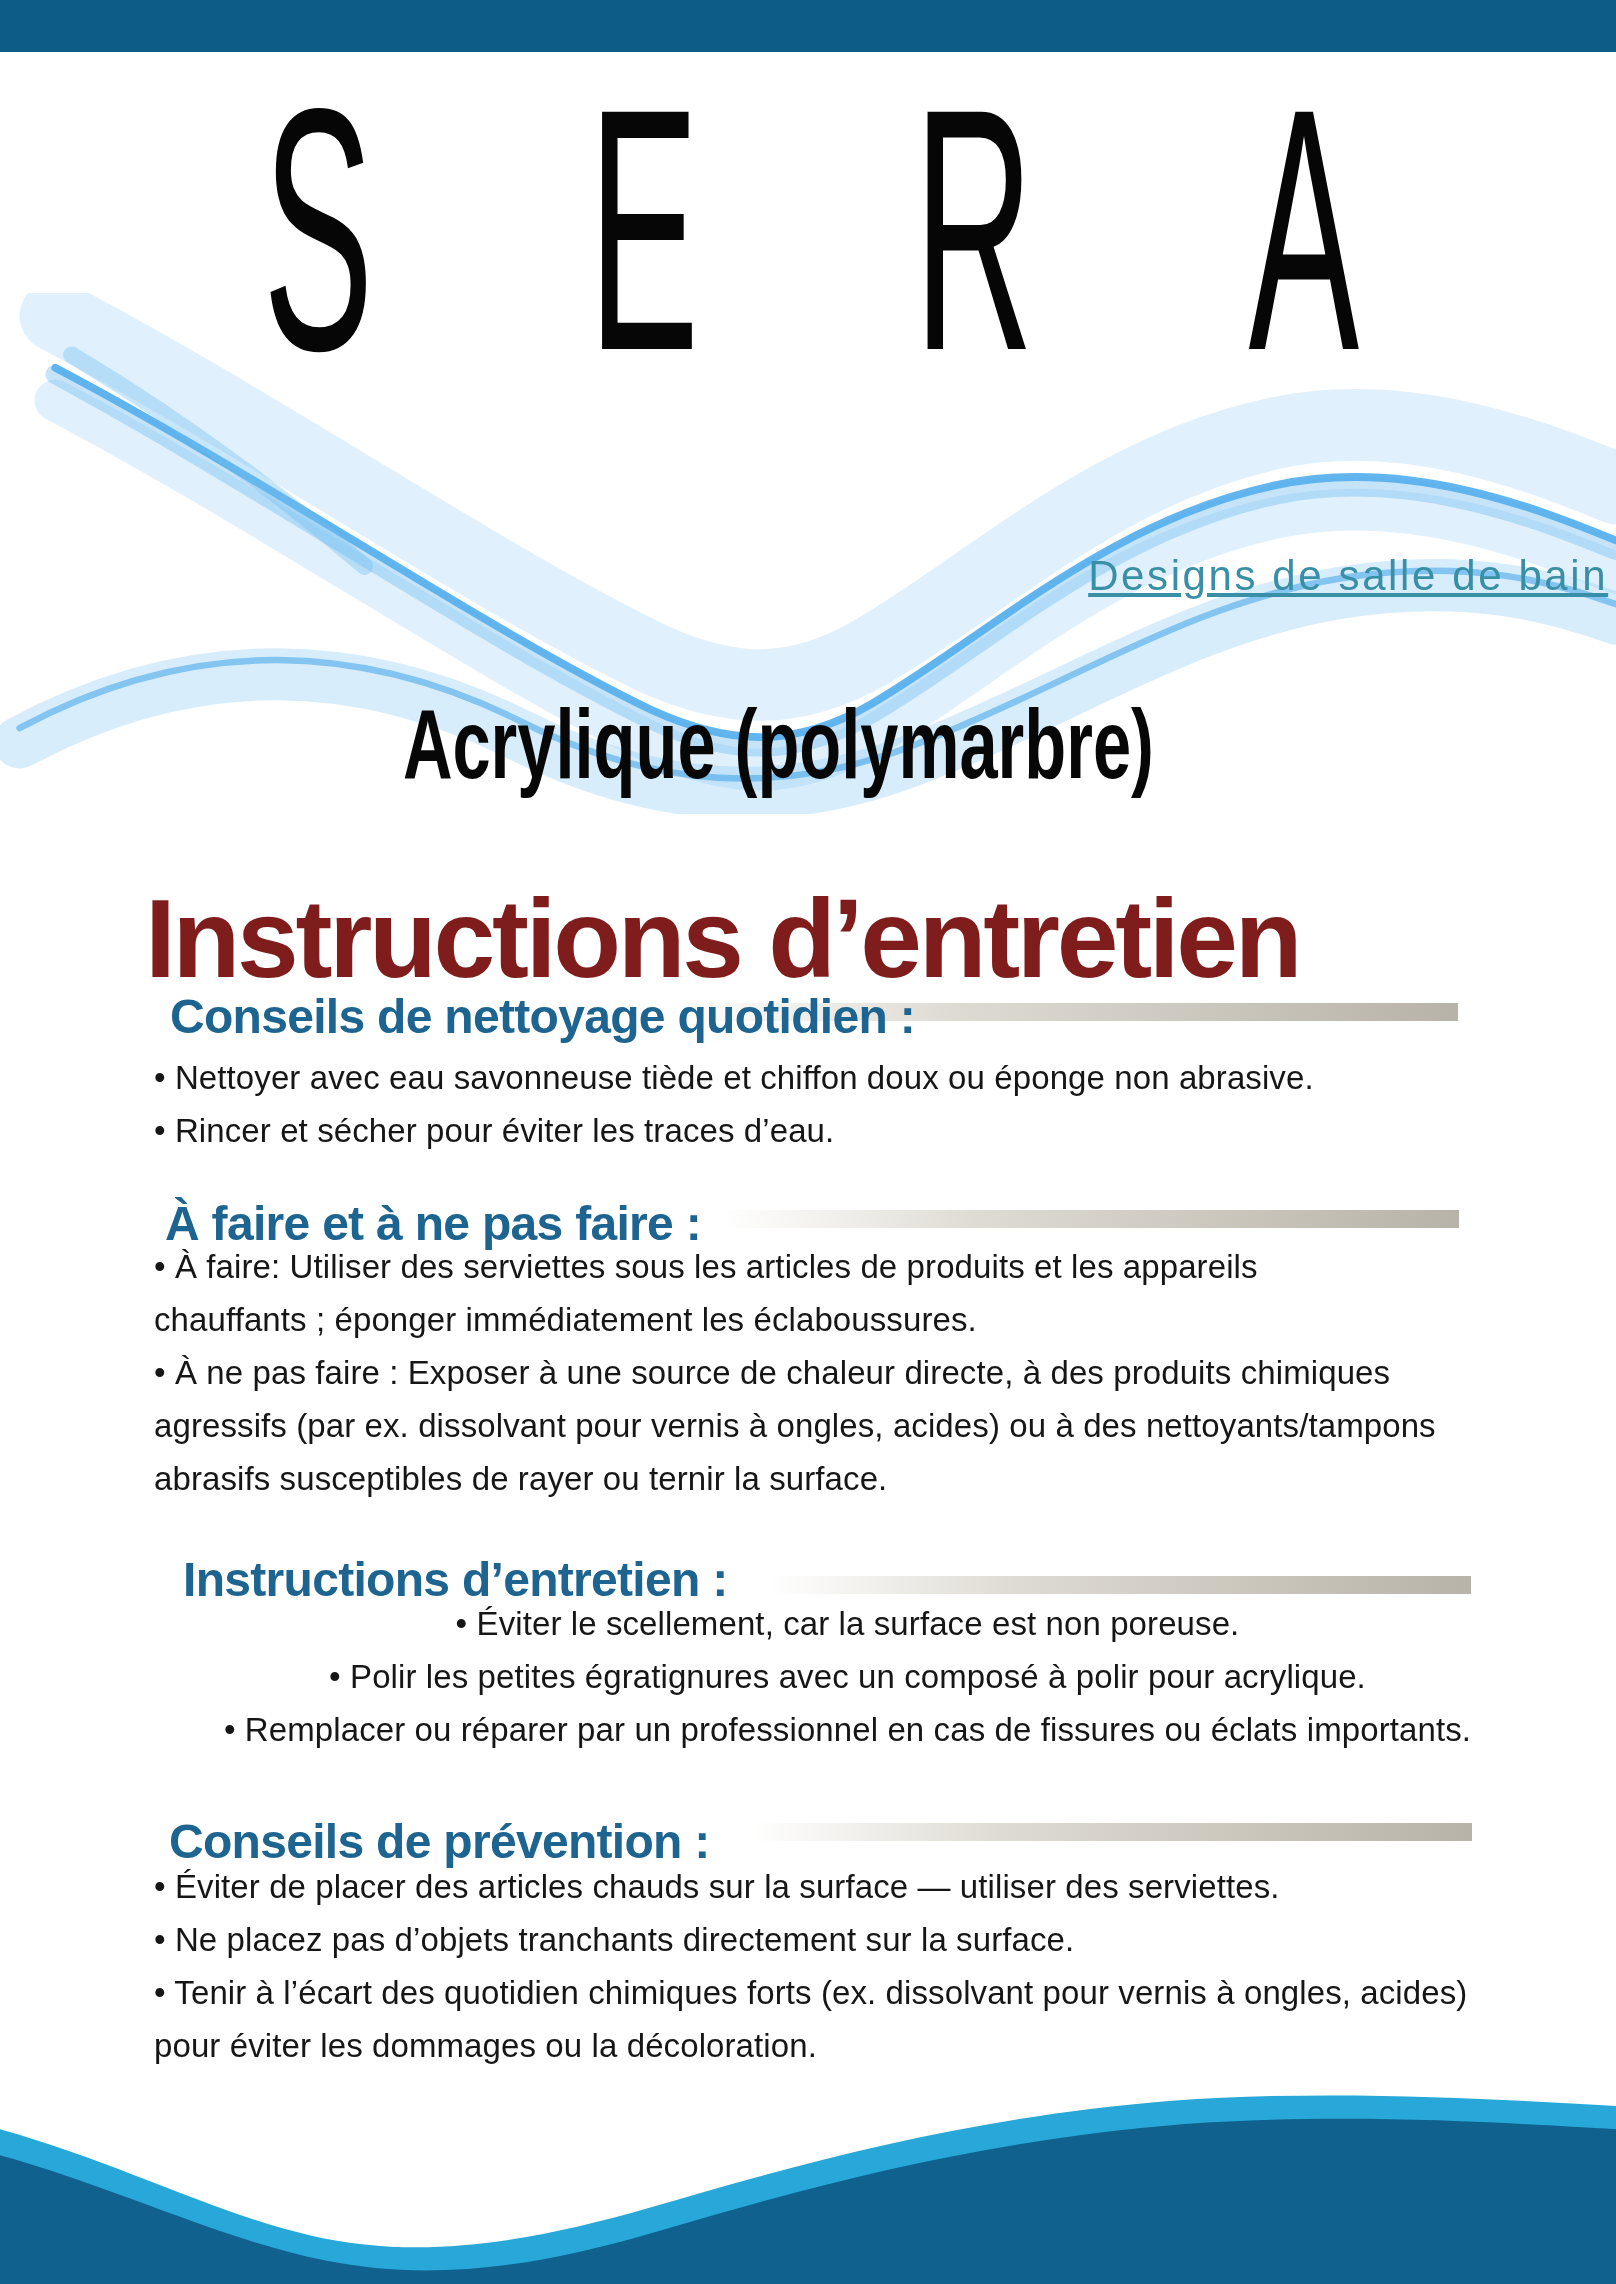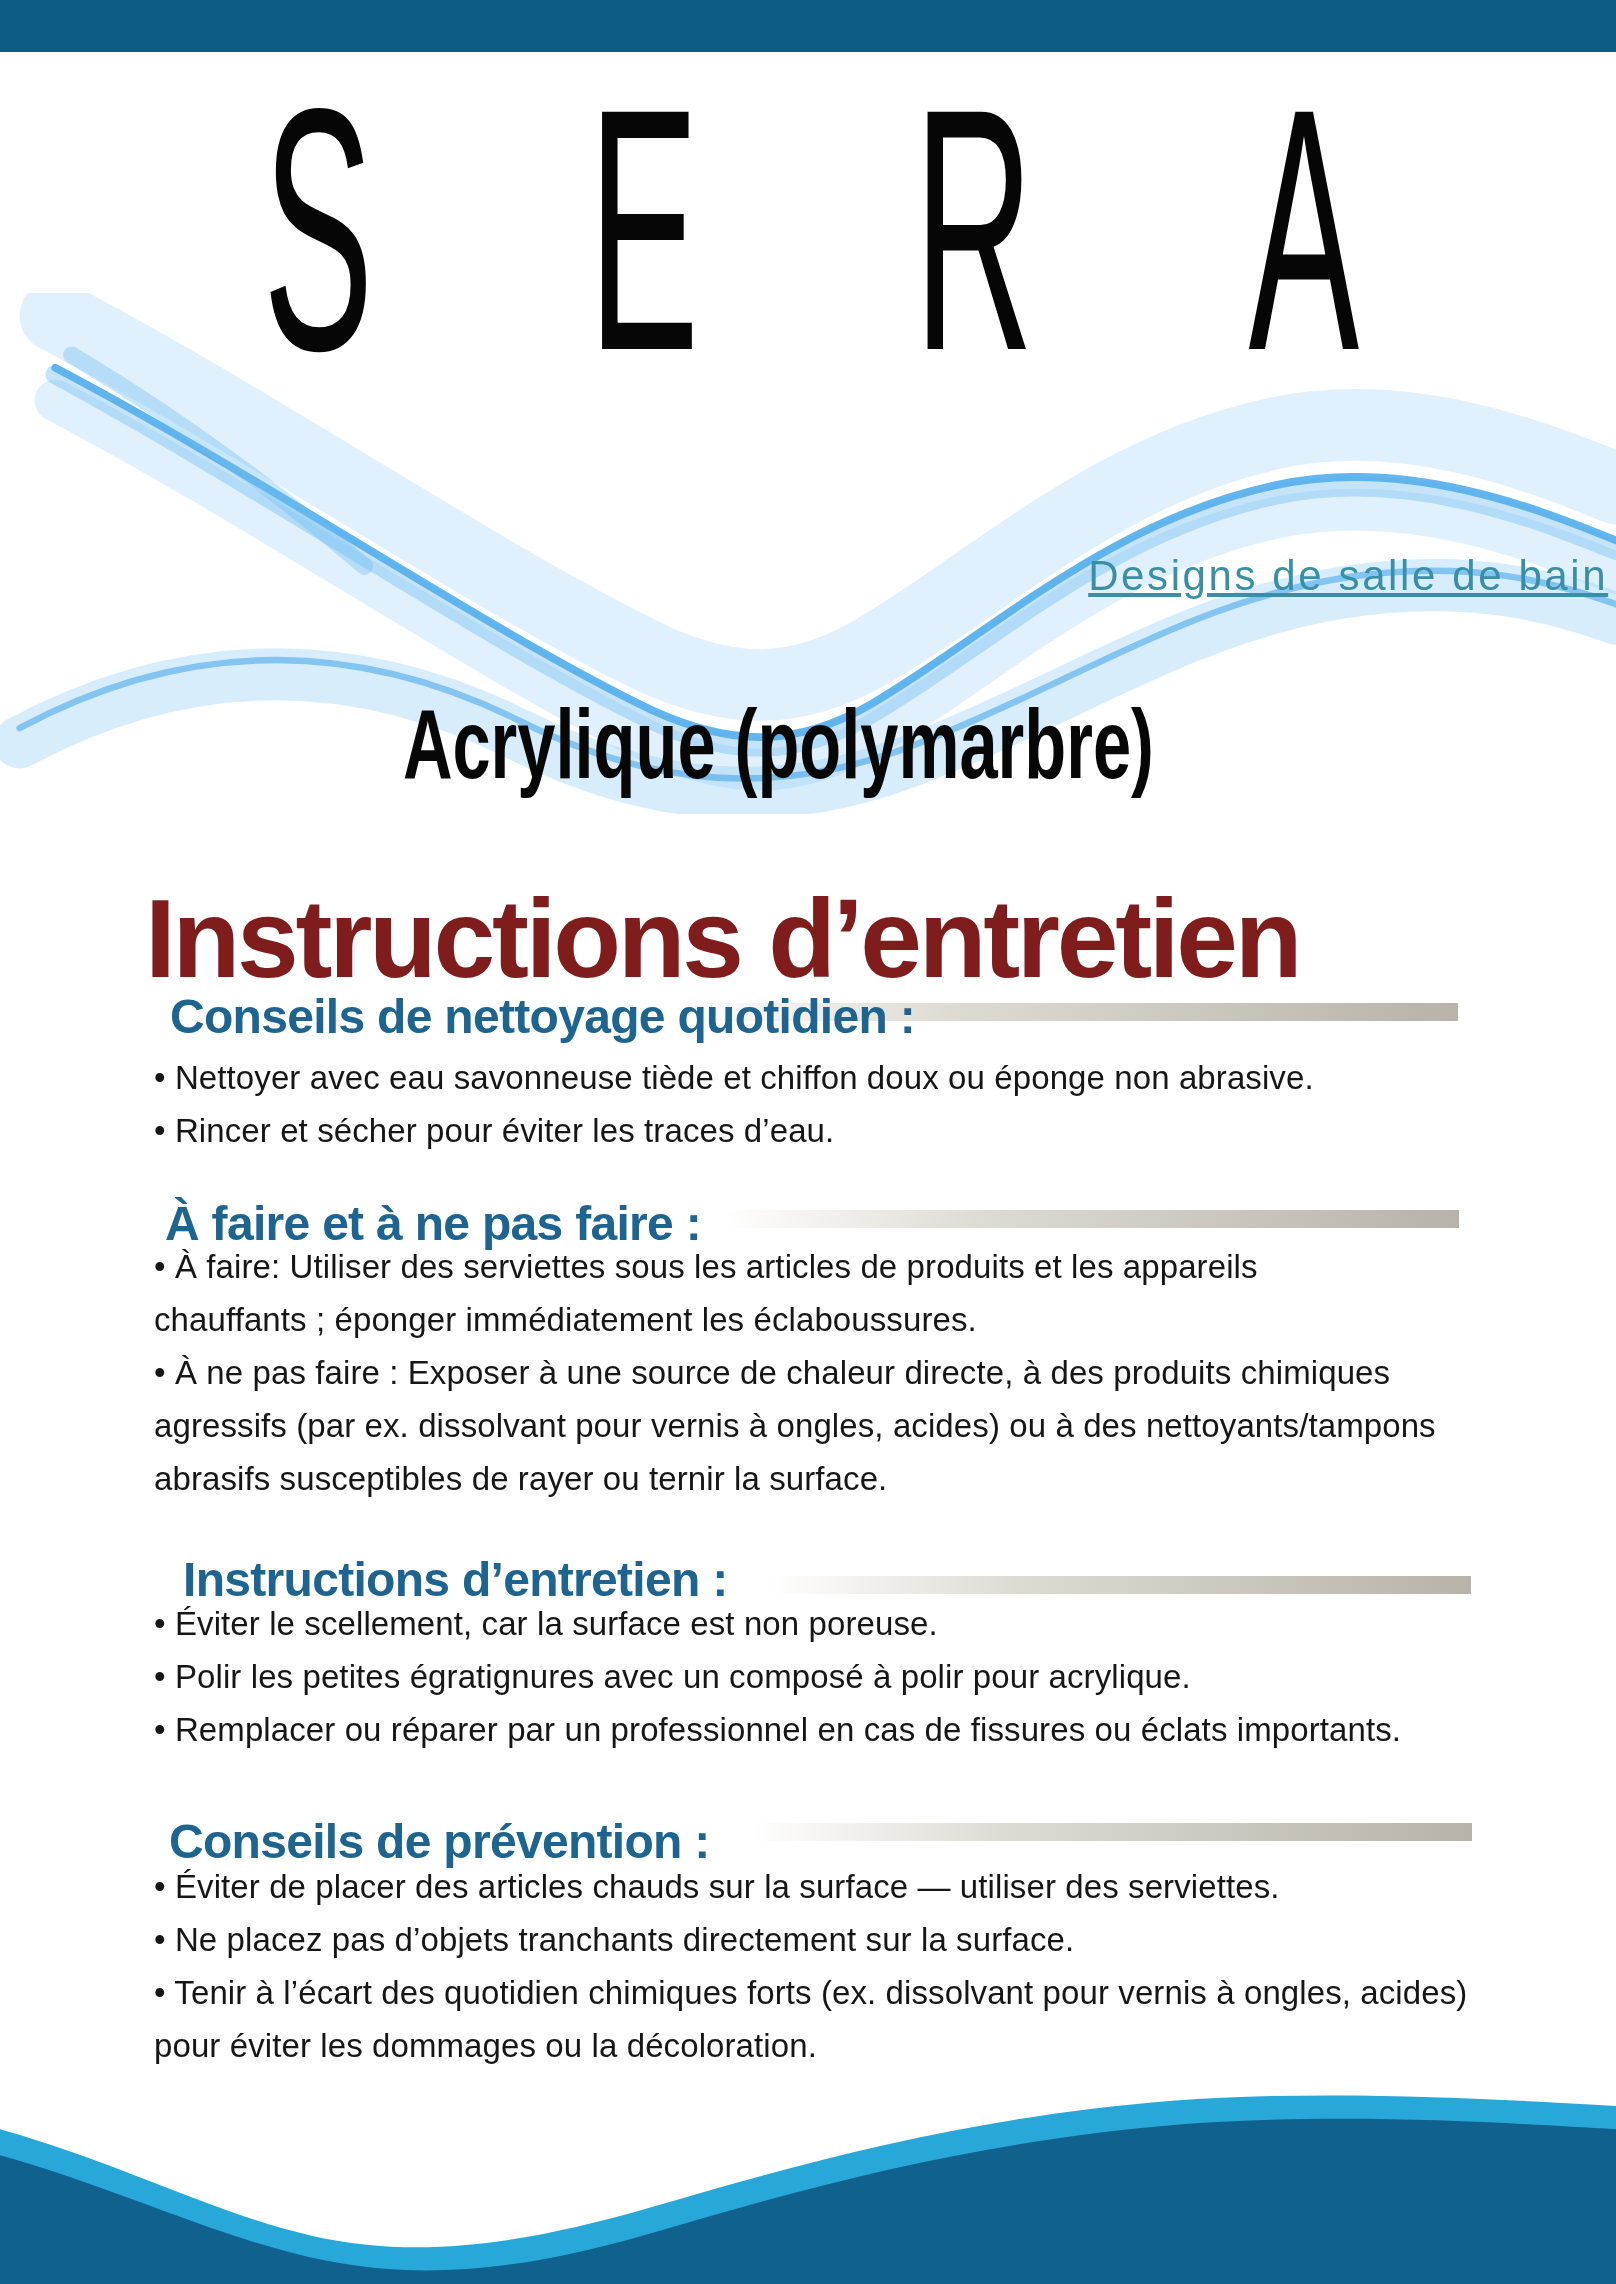--- a/index.html
+++ b/index.html
@@ -67,21 +67,21 @@
   .b3{left:768px;top:1576px;width:703px;}
   .b4{left:749px;top:1823px;width:723px;}
   
   .bullets{
     position:absolute;left:154px;width:1387px;
     font-size:33px;color:#161616;line-height:53px;
     letter-spacing:0.1px;
   }
   .bl1{top:1051px;}
   .bl2{top:1240px;}
-  .bl3{top:1597px;}
+  .bl3{top:1597px;text-align:center;}
   .bl4{top:1860px;}
   .bullets .line{white-space:nowrap;}
   
   .bottom-wave{position:absolute;left:0;top:2089px;width:1616px;height:195px;}
 </style>
 </head>
 <body>
 
 <div id="page">
 

